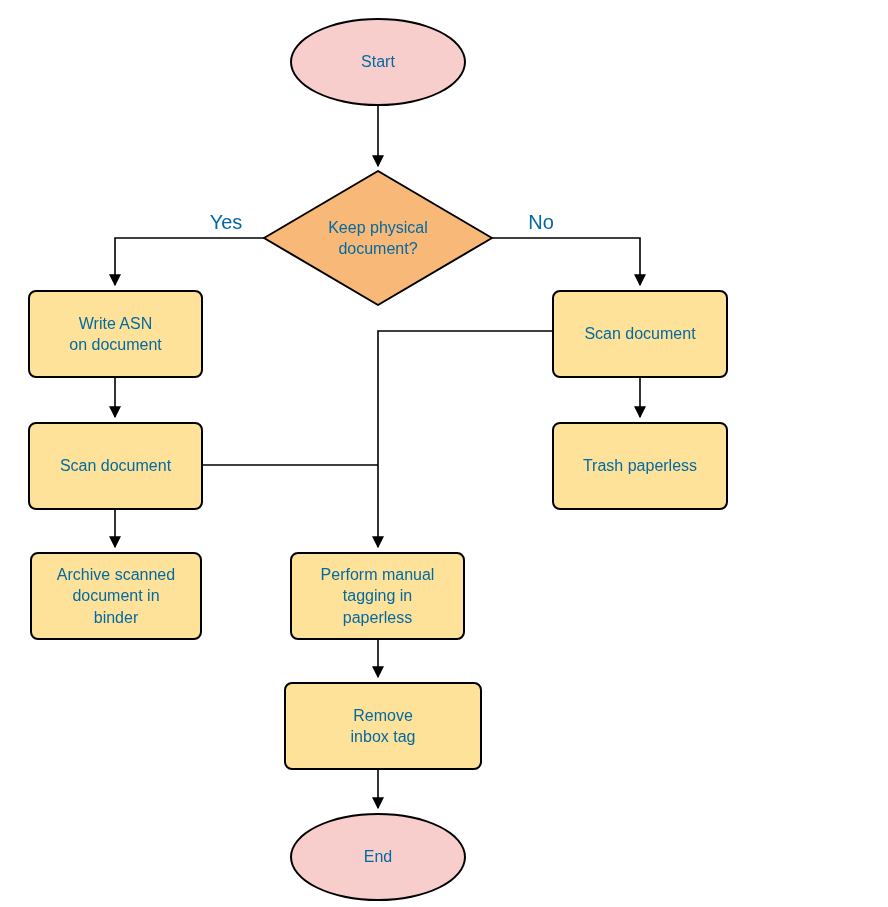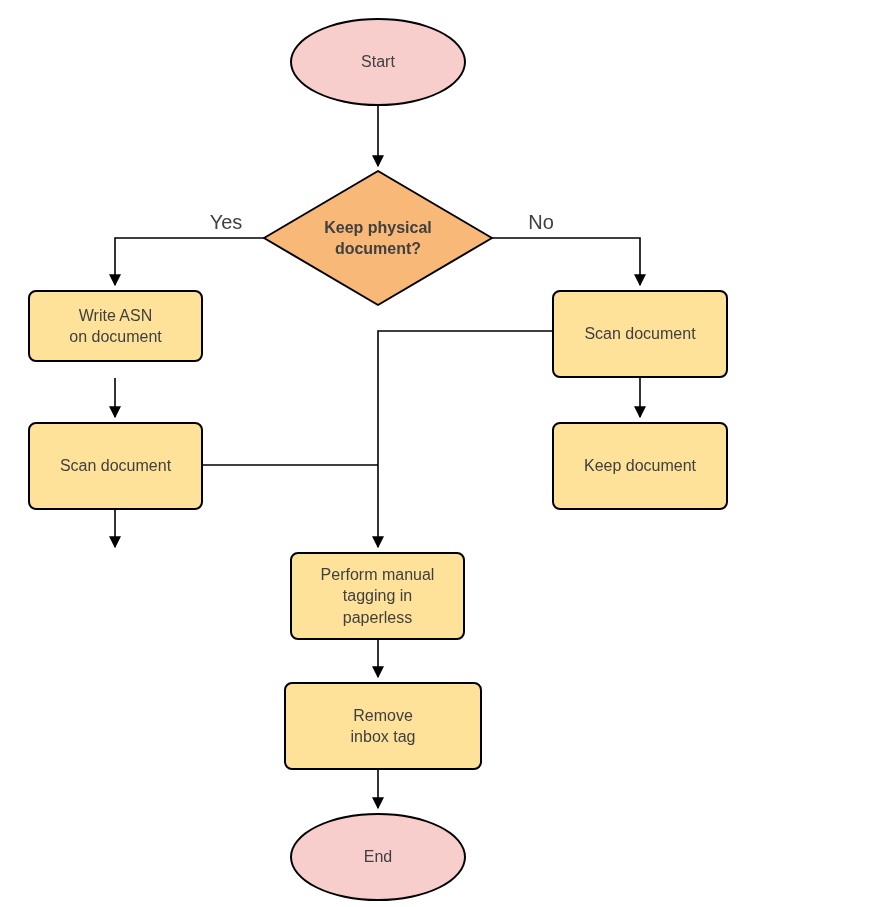--- a/index.html
+++ b/index.html
@@ -2,21 +2,21 @@
 <html><head>
 <meta charset="utf-8">
 <style>
   html, body { margin: 0; padding: 0; background: #ffffff; }
   #canvas {
     position: relative;
     width: 888px;
     height: 907px;
     background: #ffffff;
     font-family: "Liberation Sans", sans-serif;
-    color: #404040;
+    color: #0369a1;
     border-bottom: 1px solid #d9d9d9;
     overflow: hidden;
   }
   #edges {
     position: absolute;
     left: 0; top: 0;
     width: 888px; height: 907px;
   }
   .node {
     position: absolute;
@@ -77,36 +77,39 @@
     <path d="M115,510 L115,547" fill="none" stroke="#000" stroke-width="1.6" marker-end="url(#arrow)"></path>
     <path d="M640,378 L640,417" fill="none" stroke="#000" stroke-width="1.6" marker-end="url(#arrow)"></path>
     <path d="M552,331 L378,331 L378,547" fill="none" stroke="#000" stroke-width="1.6" marker-end="url(#arrow)"></path>
     <path d="M203,465 L378,465" fill="none" stroke="#000" stroke-width="1.6"></path>
     <path d="M378,640 L378,677" fill="none" stroke="#000" stroke-width="1.6" marker-end="url(#arrow)"></path>
     <path d="M378,770 L378,808" fill="none" stroke="#000" stroke-width="1.6" marker-end="url(#arrow)"></path>
   </svg>
 
   <div class="node ellipse" style="left:290px; top:18px; width:176px; height:88px;">Start</div>
 
-  <div class="node diamond-label" style="left:264px; top:172px; width:228px; height:132px;font-weight:bold;">Keep physical
+  <div class="node diamond-label" style="left:264px; top:172px; width:228px; height:132px;">Keep physical
 document?</div>
 
   <div class="edge-label" style="left:196px; top:211px; width:60px;">Yes</div>
 
   <div class="edge-label" style="left:521px; top:211px; width:40px;">No</div>
 
-  <div class="node rect" style="left:28px; top:290px; width:175px; height:72px;">Write ASN
+  <div class="node rect" style="left:28px; top:290px; width:175px; height:88px;">Write ASN
 on document</div>
 
   <div class="node rect" style="left:28px; top:422px; width:175px; height:88px;">Scan document</div>
 
+  <div class="node rect" style="left:30px; top:552px; width:172px; height:88px;">Archive scanned
+document in
+binder</div>
 
   <div class="node rect" style="left:552px; top:290px; width:176px; height:88px;">Scan document</div>
 
-  <div class="node rect" style="left:552px; top:422px; width:176px; height:88px;">Keep document</div>
+  <div class="node rect" style="left:552px; top:422px; width:176px; height:88px;">Trash paperless</div>
 
   <div class="node rect" style="left:290px; top:552px; width:175px; height:88px;">Perform manual
 tagging in
 paperless</div>
 
 
   <div class="node rect" style="left:284px; top:682px; width:198px; height:88px;text-align:center;">Remove
 inbox tag</div>
 
   <div class="node ellipse" style="left:290px; top:813px; width:176px; height:88px;text-align:center;">End</div>

